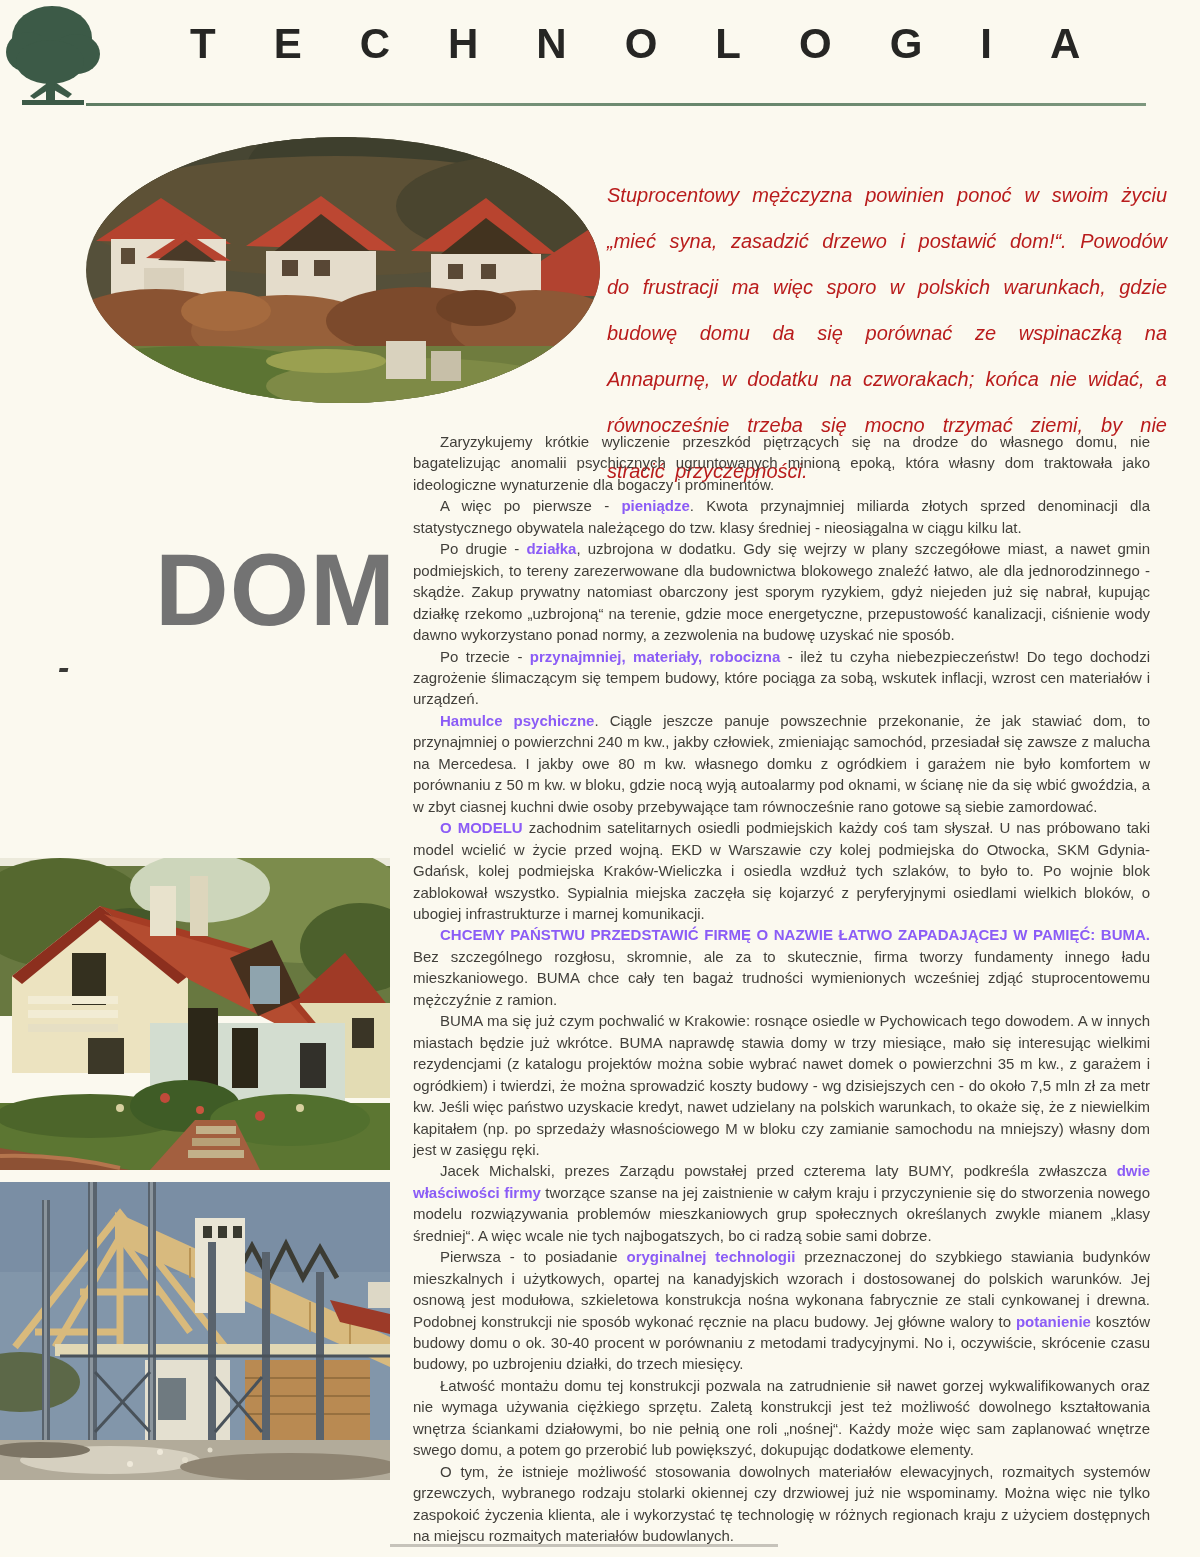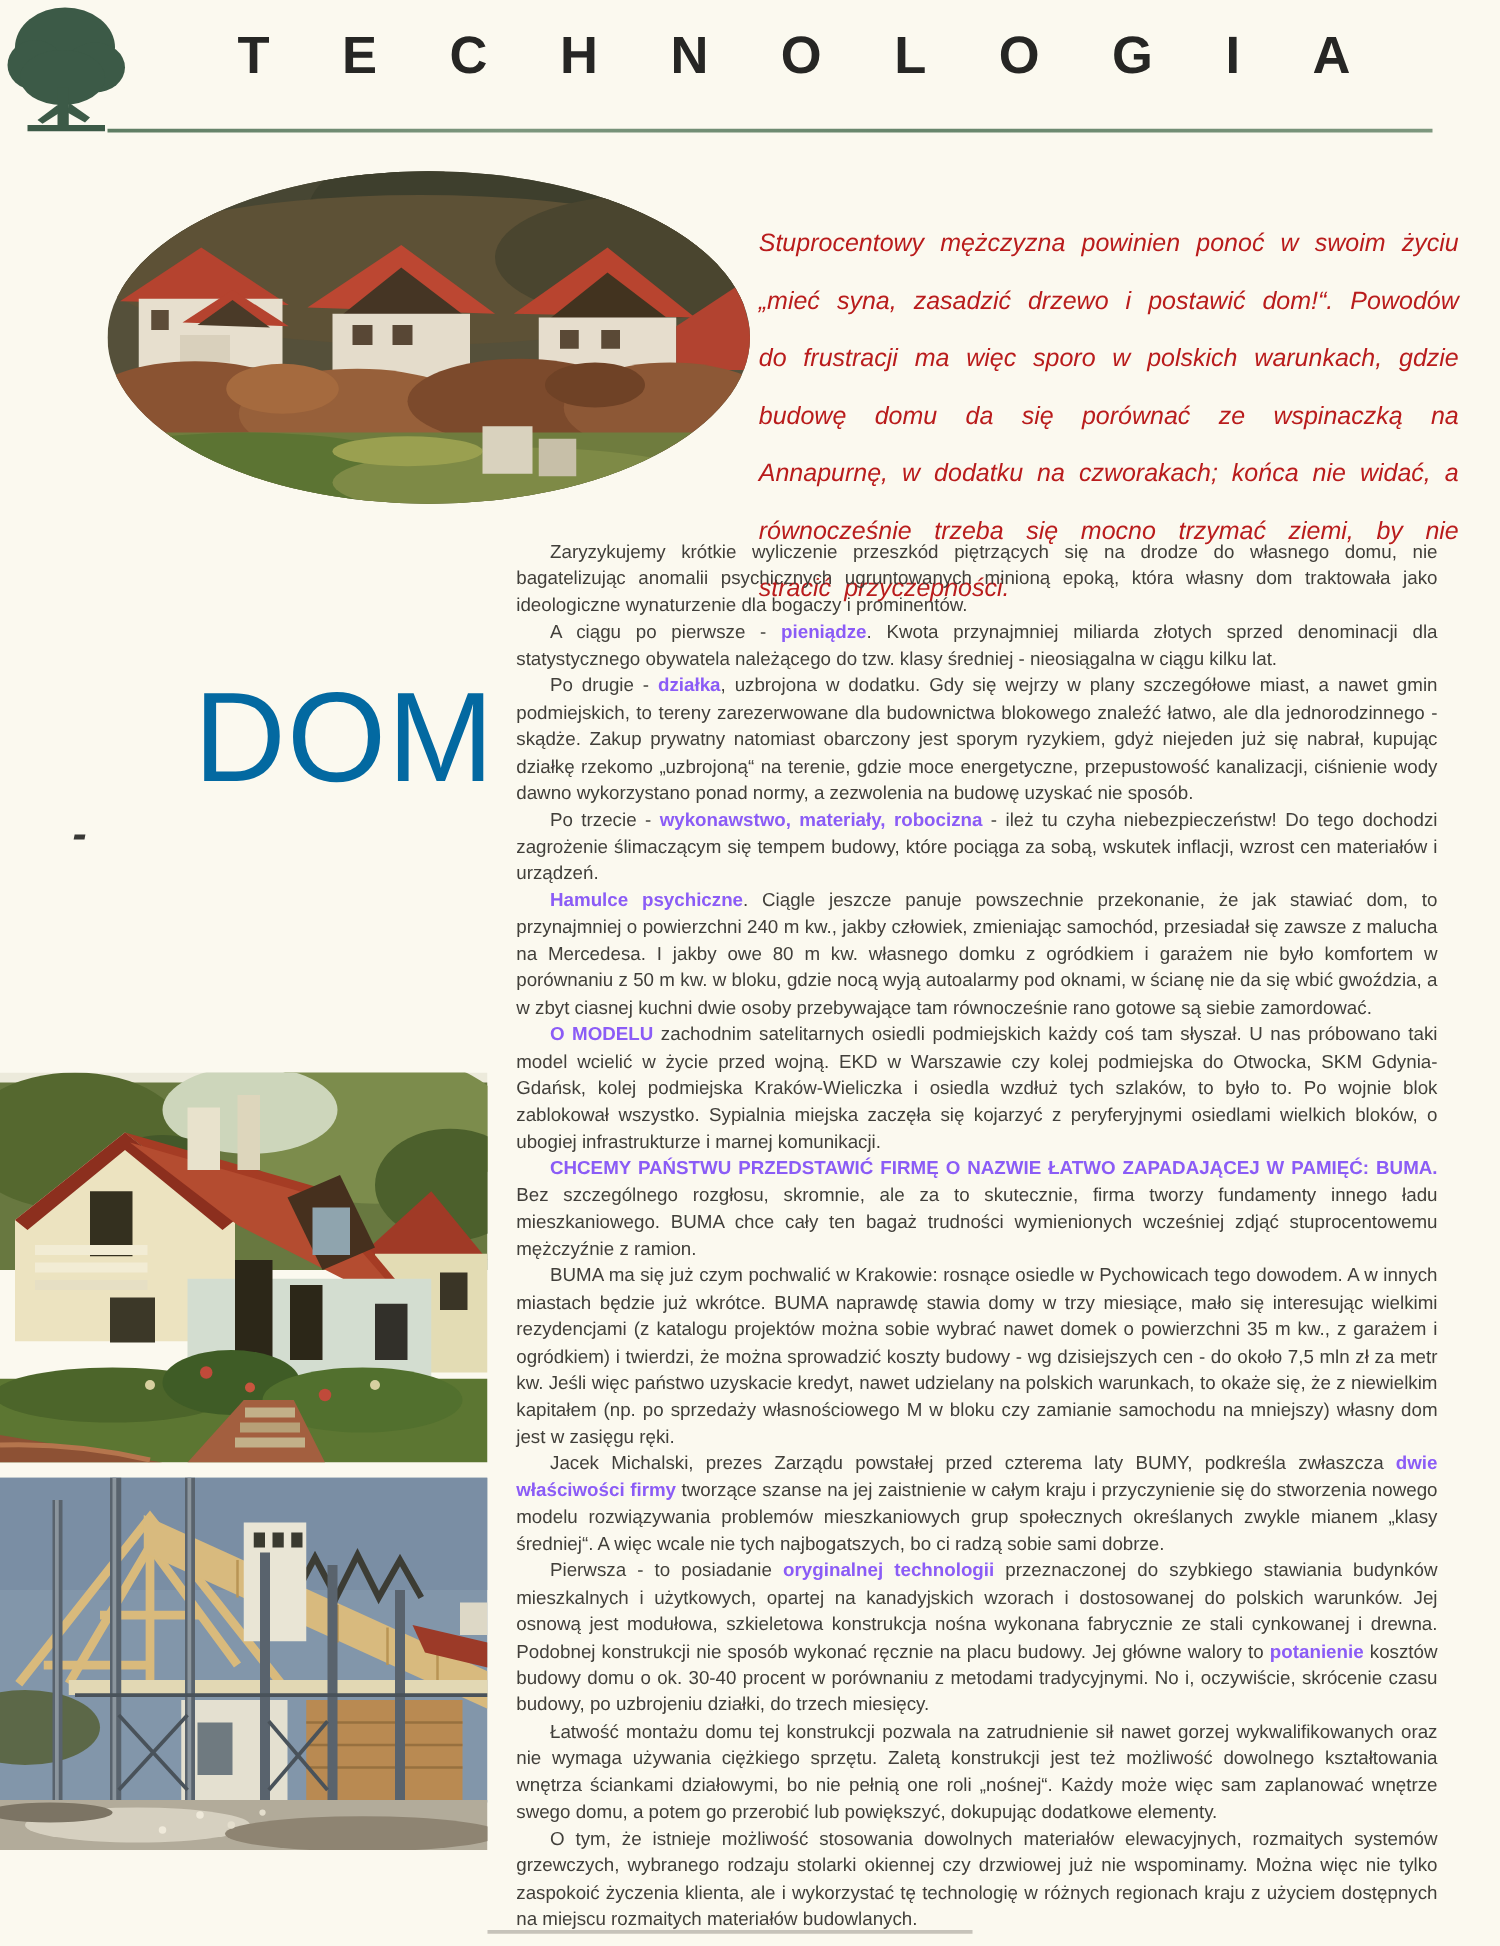--- a/index.html
+++ b/index.html
@@ -25,22 +25,22 @@
   .oval-photo{position:absolute;left:86px;top:136px;width:515px;height:268px;}
   
   .intro{
     position:absolute;left:607px;top:152px;width:560px;
     font-style:italic;font-size:20px;line-height:46px;
     word-spacing:5px;text-align:justify;color:#b91c1c;
   }
   
   .title-block{position:absolute;left:58px;top:544px;width:338px;}
   .title-dom{
-    font-size:102px;line-height:0.92;font-weight:normal;
-    color:#0369a1;text-align:right;letter-spacing:1px;
+    font-size:102px;line-height:0.92;font-weight:bold;
+    color:#737373;text-align:right;letter-spacing:1px;
   }
   .title-sub{
     display:flex;justify-content:space-between;align-items:baseline;
     margin-top:10px;font-size:34px;font-weight:bold;font-style:italic;
     color:#393936;letter-spacing:1px;
   }
   
   .article{
     position:absolute;left:413px;top:431px;width:737px;
     font-size:15px;line-height:21.45px;text-align:justify;color:#413f3a;
@@ -135,23 +135,23 @@
 
 <div class="title-block">
   <div class="title-dom">DOM</div>
   <div class="title-sub">
     <span>-</span>
   </div>
 </div>
 
 <div class="article" id="article-body">
     <p><span>Zaryzykujemy krótkie wyliczenie przeszkód piętrzących się na drodze do własnego domu, nie bagatelizując anomalii psychicznych ugruntowanych minioną epoką, która własny dom traktowała jako ideologiczne wynaturzenie dla bogaczy i prominentów.</span></p>
-    <p><span>A ciągu po pierwsze - </span><b>pieniądze</b><span>. Kwota przynajmniej miliarda złotych sprzed denominacji dla statystycznego obywatela należącego do tzw. klasy średniej - nieosiągalna w ciągu kilku lat.</span></p>
+    <p><span>A więc po pierwsze - </span><b>pieniądze</b><span>. Kwota przynajmniej miliarda złotych sprzed denominacji dla statystycznego obywatela należącego do tzw. klasy średniej - nieosiągalna w ciągu kilku lat.</span></p>
     <p><span>Po drugie - </span><b>działka</b><span>, uzbrojona w dodatku. Gdy się wejrzy w plany szczegółowe miast, a nawet gmin podmiejskich, to tereny zarezerwowane dla budownictwa blokowego znaleźć łatwo, ale dla jednorodzinnego - skądże. Zakup prywatny natomiast obarczony jest sporym ryzykiem, gdyż niejeden już się nabrał, kupując działkę rzekomo „uzbrojoną“ na terenie, gdzie moce energetyczne, przepustowość kanalizacji, ciśnienie wody dawno wykorzystano ponad normy, a zezwolenia na budowę uzyskać nie sposób.</span></p>
-    <p><span>Po trzecie - </span><b>wykonawstwo, materiały, robocizna</b><span> - ileż tu czyha niebezpieczeństw! Do tego dochodzi zagrożenie ślimaczącym się tempem budowy, które pociąga za sobą, wskutek inflacji, wzrost cen materiałów i urządzeń.</span></p>
+    <p><span>Po trzecie - </span><b>przynajmniej, materiały, robocizna</b><span> - ileż tu czyha niebezpieczeństw! Do tego dochodzi zagrożenie ślimaczącym się tempem budowy, które pociąga za sobą, wskutek inflacji, wzrost cen materiałów i urządzeń.</span></p>
     <p><b>Hamulce psychiczne</b><span>. Ciągle jeszcze panuje powszechnie przekonanie, że jak stawiać dom, to przynajmniej o powierzchni 240 m kw., jakby człowiek, zmieniając samochód, przesiadał się zawsze z malucha na Mercedesa. I jakby owe 80 m kw. własnego domku z ogródkiem i garażem nie było komfortem w porównaniu z 50 m kw. w bloku, gdzie nocą wyją autoalarmy pod oknami, w ścianę nie da się wbić gwoździa, a w zbyt ciasnej kuchni dwie osoby przebywające tam równocześnie rano gotowe są siebie zamordować.</span></p>
     <p><b>O MODELU</b><span> zachodnim satelitarnych osiedli podmiejskich każdy coś tam słyszał. U nas próbowano taki model wcielić w życie przed wojną. EKD w Warszawie czy kolej podmiejska do Otwocka, SKM Gdynia-Gdańsk, kolej podmiejska Kraków-Wieliczka i osiedla wzdłuż tych szlaków, to było to. Po wojnie blok zablokował wszystko. Sypialnia miejska zaczęła się kojarzyć z peryferyjnymi osiedlami wielkich bloków, o ubogiej infrastrukturze i marnej komunikacji.</span></p>
     <p><b>CHCEMY PAŃSTWU PRZEDSTAWIĆ FIRMĘ O NAZWIE ŁATWO ZAPADAJĄCEJ W PAMIĘĆ: BUMA.</b><span> Bez szczególnego rozgłosu, skromnie, ale za to skutecznie, firma tworzy fundamenty innego ładu mieszkaniowego. BUMA chce cały ten bagaż trudności wymienionych wcześniej zdjąć stuprocentowemu mężczyźnie z ramion.</span></p>
     <p><span>BUMA ma się już czym pochwalić w Krakowie: rosnące osiedle w Pychowicach tego dowodem. A w innych miastach będzie już wkrótce. BUMA naprawdę stawia domy w trzy miesiące, mało się interesując wielkimi rezydencjami (z katalogu projektów można sobie wybrać nawet domek o powierzchni 35 m kw., z garażem i ogródkiem) i twierdzi, że można sprowadzić koszty budowy - wg dzisiejszych cen - do około 7,5 mln zł za metr kw.  Jeśli więc państwo uzyskacie kredyt, nawet udzielany na polskich warunkach, to okaże się, że z niewielkim kapitałem (np. po sprzedaży własnościowego M w bloku czy zamianie samochodu na mniejszy) własny dom jest w zasięgu ręki.</span></p>
     <p><span>Jacek Michalski, prezes Zarządu powstałej przed czterema laty BUMY, podkreśla zwłaszcza </span><b>dwie właściwości firmy</b><span> tworzące szanse na jej zaistnienie w całym kraju i przyczynienie się do stworzenia nowego modelu rozwiązywania problemów mieszkaniowych grup społecznych określanych zwykle mianem „klasy średniej“.  A więc wcale nie tych najbogatszych, bo ci radzą sobie sami dobrze.</span></p>
     <p><span>Pierwsza - to posiadanie </span><b>oryginalnej technologii</b><span> przeznaczonej do szybkiego stawiania budynków mieszkalnych i użytkowych, opartej na kanadyjskich wzorach i dostosowanej do polskich warunków.  Jej osnową jest modułowa, szkieletowa konstrukcja nośna wykonana fabrycznie ze stali cynkowanej i drewna.  Podobnej konstrukcji nie sposób wykonać ręcznie na placu budowy.  Jej główne walory to </span><b>potanienie</b><span> kosztów budowy domu o ok. 30-40 procent w porównaniu z metodami tradycyjnymi.  No i, oczywiście, skrócenie czasu budowy, po uzbrojeniu działki, do trzech miesięcy.</span></p>
     <p><span>Łatwość montażu domu tej konstrukcji pozwala na zatrudnienie sił nawet gorzej wykwalifikowanych oraz nie wymaga używania ciężkiego sprzętu. Zaletą konstrukcji jest też możliwość dowolnego kształtowania wnętrza ściankami działowymi, bo nie pełnią one roli „nośnej“. Każdy może więc sam zaplanować wnętrze swego domu, a potem go przerobić lub powiększyć, dokupując dodatkowe elementy.</span></p>
     <p><span>O tym, że istnieje możliwość stosowania dowolnych materiałów elewacyjnych, rozmaitych systemów grzewczych, wybranego rodzaju stolarki okiennej czy drzwiowej już nie wspominamy. Można więc nie tylko zaspokoić życzenia klienta, ale i wykorzystać tę technologię w różnych regionach kraju z użyciem dostępnych na miejscu rozmaitych materiałów budowlanych.</span></p>
   </div>
 

